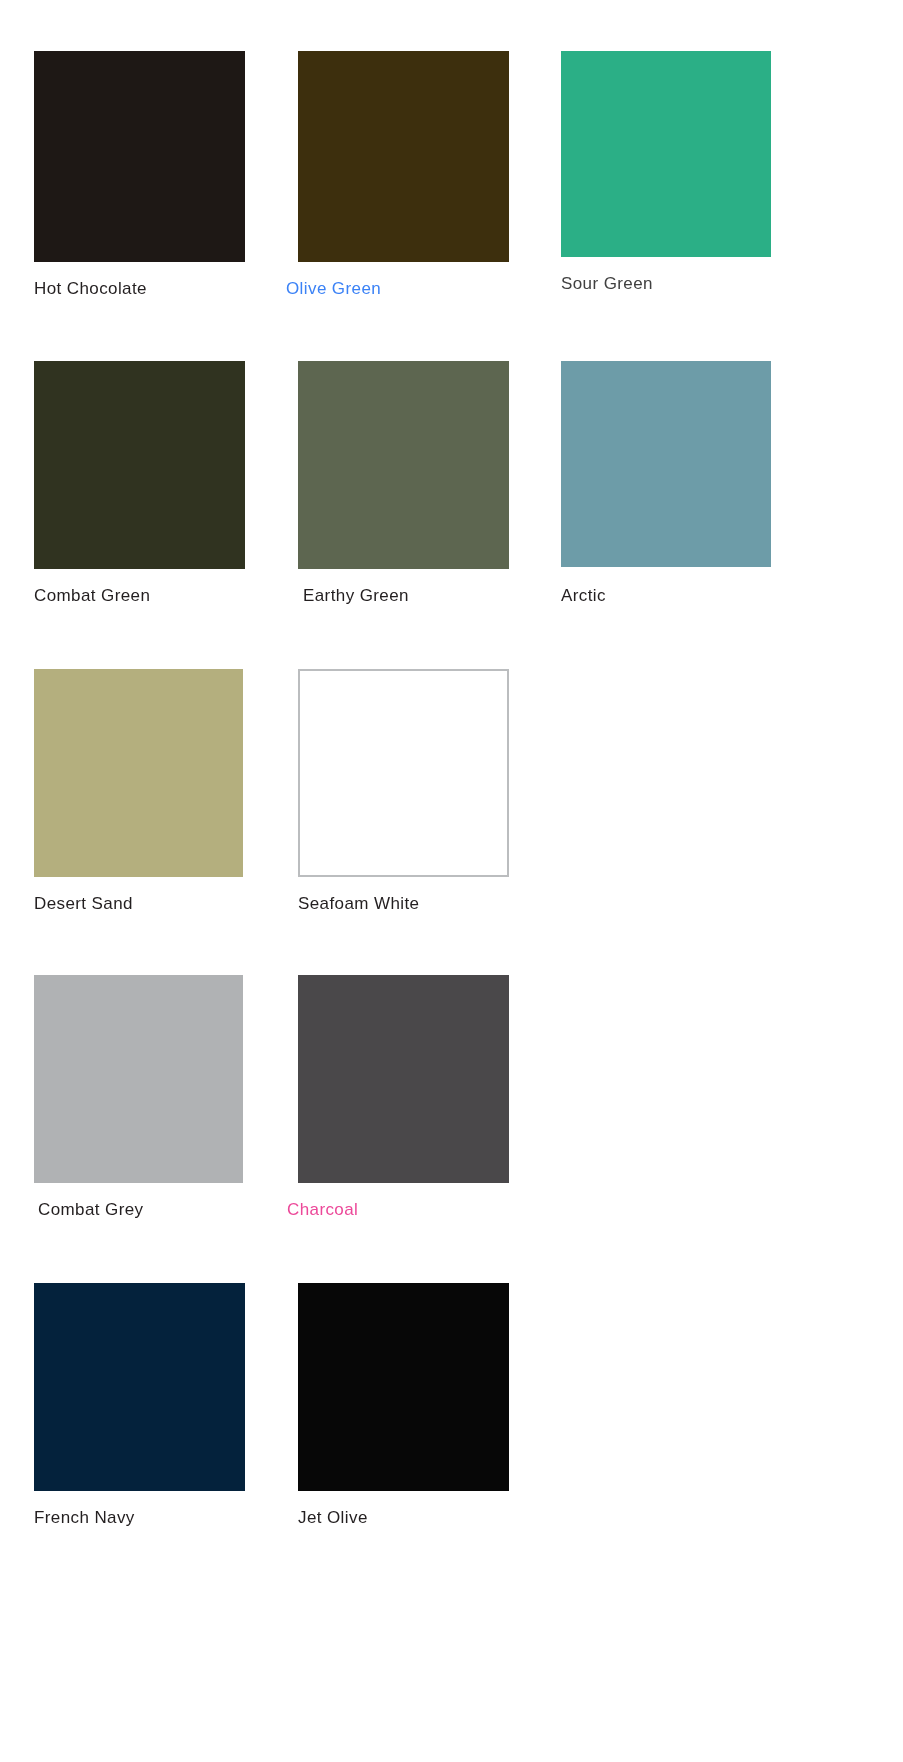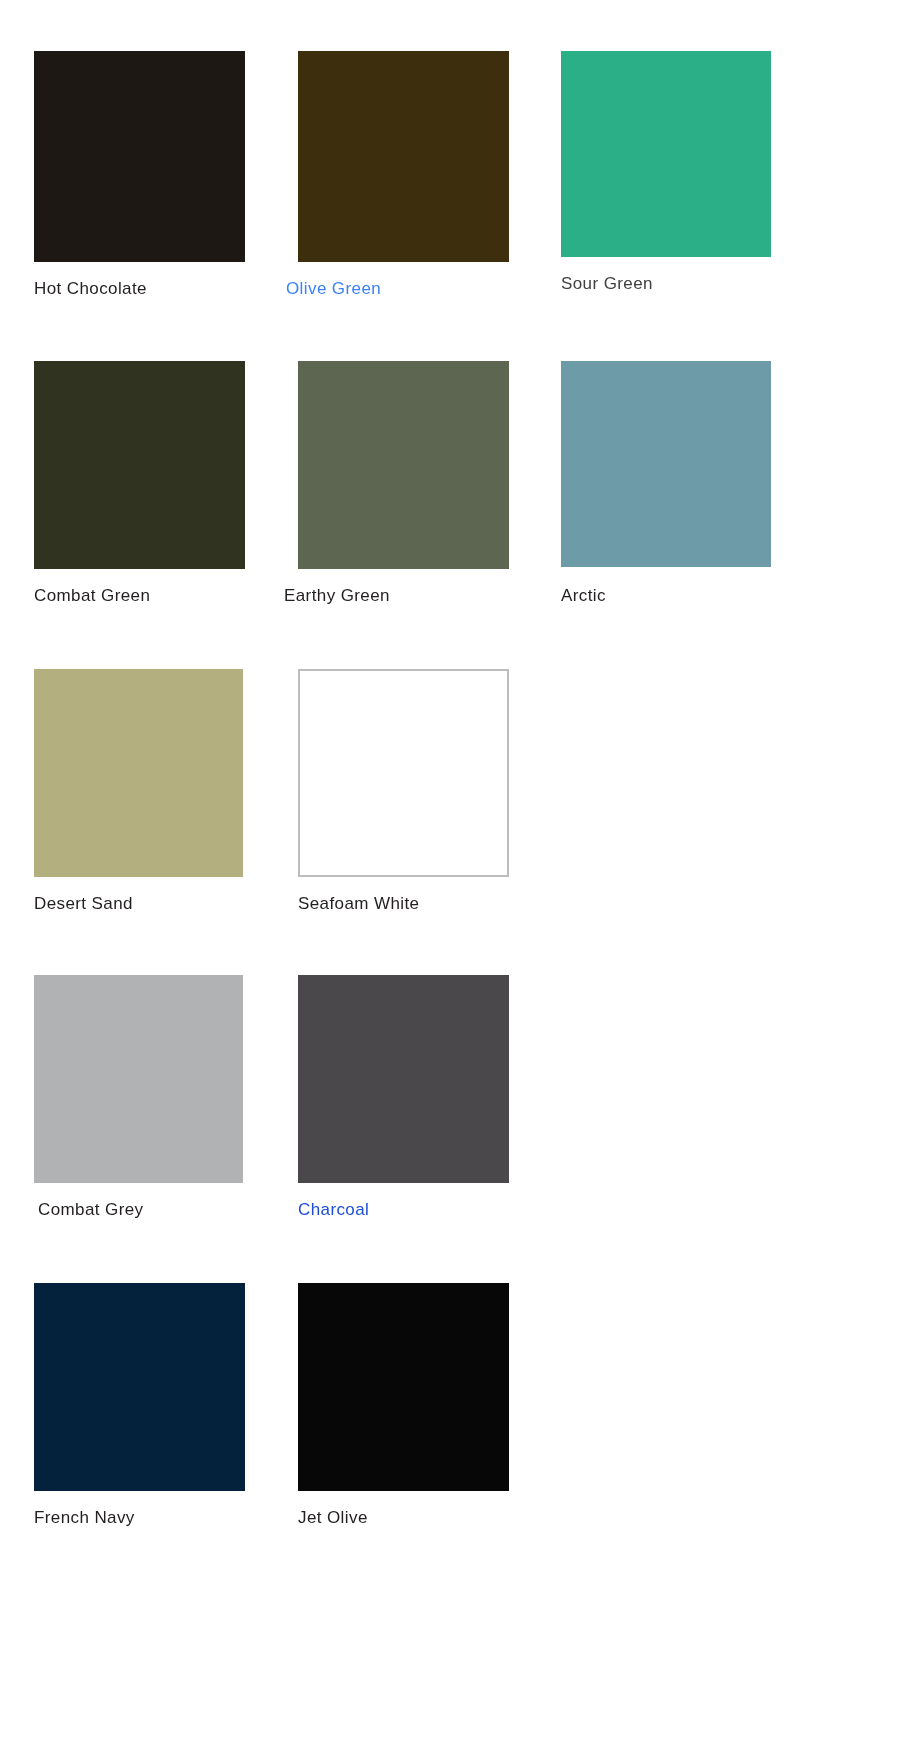--- a/index.html
+++ b/index.html
@@ -65,41 +65,41 @@
       <div class="swatch-chip" style="width: 210px; height: 206px; background-color: rgb(43, 175, 134);"></div>
     </div>
     <div class="swatch-label" style="left: 561px; top: 275px; color: #404040;">Sour Green</div>
     <div class="swatch-cell" style="left: 34px; top: 361px; width: 211px; height: 208px;">
       <div class="swatch-chip" style="width: 211px; height: 208px; background-color: rgb(48, 51, 32);"></div>
     </div>
     <div class="swatch-label" style="left: 34px; top: 587px; color: rgb(35, 31, 32);">Combat Green</div>
     <div class="swatch-cell" style="left: 298px; top: 361px; width: 211px; height: 208px;">
       <div class="swatch-chip" style="width: 211px; height: 208px; background-color: rgb(93, 102, 80);"></div>
     </div>
-    <div class="swatch-label" style="left: 284px; top: 587px; color: rgb(35, 31, 32);">Earthy Green</div>
+    <div class="swatch-label" style="left: 303px; top: 587px; color: rgb(35, 31, 32);">Earthy Green</div>
     <div class="swatch-cell" style="left: 561px; top: 361px; width: 210px; height: 206px;">
       <div class="swatch-chip" style="width: 210px; height: 206px; background-color: rgb(109, 156, 168);"></div>
     </div>
     <div class="swatch-label" style="left: 561px; top: 587px; color: rgb(35, 31, 32);">Arctic</div>
     <div class="swatch-cell" style="left: 34px; top: 669px; width: 209px; height: 208px;">
       <div class="swatch-chip" style="width: 209px; height: 208px; background-color: rgb(180, 175, 126);"></div>
     </div>
     <div class="swatch-label" style="left: 34px; top: 895px; color: rgb(35, 31, 32);">Desert Sand</div>
     <div class="swatch-cell" style="left: 298px; top: 669px; width: 211px; height: 208px;">
       <div class="swatch-chip" style="width: 211px; height: 208px; background-color: rgb(255, 255, 255); border: 2px solid rgb(187, 189, 191);"></div>
     </div>
     <div class="swatch-label" style="left: 298px; top: 895px; color: rgb(35, 31, 32);">Seafoam White</div>
     <div class="swatch-cell" style="left: 34px; top: 975px; width: 209px; height: 208px;">
       <div class="swatch-chip" style="width: 209px; height: 208px; background-color: rgb(176, 178, 180);"></div>
     </div>
     <div class="swatch-label" style="left: 38px; top: 1201px; color: rgb(35, 31, 32);">Combat Grey</div>
     <div class="swatch-cell" style="left: 298px; top: 975px; width: 211px; height: 208px;">
       <div class="swatch-chip" style="width: 211px; height: 208px; background-color: rgb(74, 72, 74);"></div>
     </div>
-    <div class="swatch-label" style="left: 298px; top: 1201px; color: #1d4ed8; text-align: center;">Charcoal</div>
+    <div class="swatch-label" style="left: 287px; top: 1201px; color: #ec4899; text-align: center;">Charcoal</div>
     <div class="swatch-cell" style="left: 34px; top: 1283px; width: 211px; height: 208px;">
       <div class="swatch-chip" style="width: 211px; height: 208px; background-color: rgb(4, 34, 60);"></div>
     </div>
     <div class="swatch-label" style="left: 34px; top: 1509px; color: rgb(35, 31, 32);">French Navy</div>
     <div class="swatch-cell" style="left: 298px; top: 1283px; width: 211px; height: 208px;">
       <div class="swatch-chip" style="width: 211px; height: 208px; background-color: rgb(7, 7, 7);"></div>
     </div>
     <div class="swatch-label" style="left: 298px; top: 1509px; color: rgb(35, 31, 32);">Jet Olive</div>
   </div>
 

